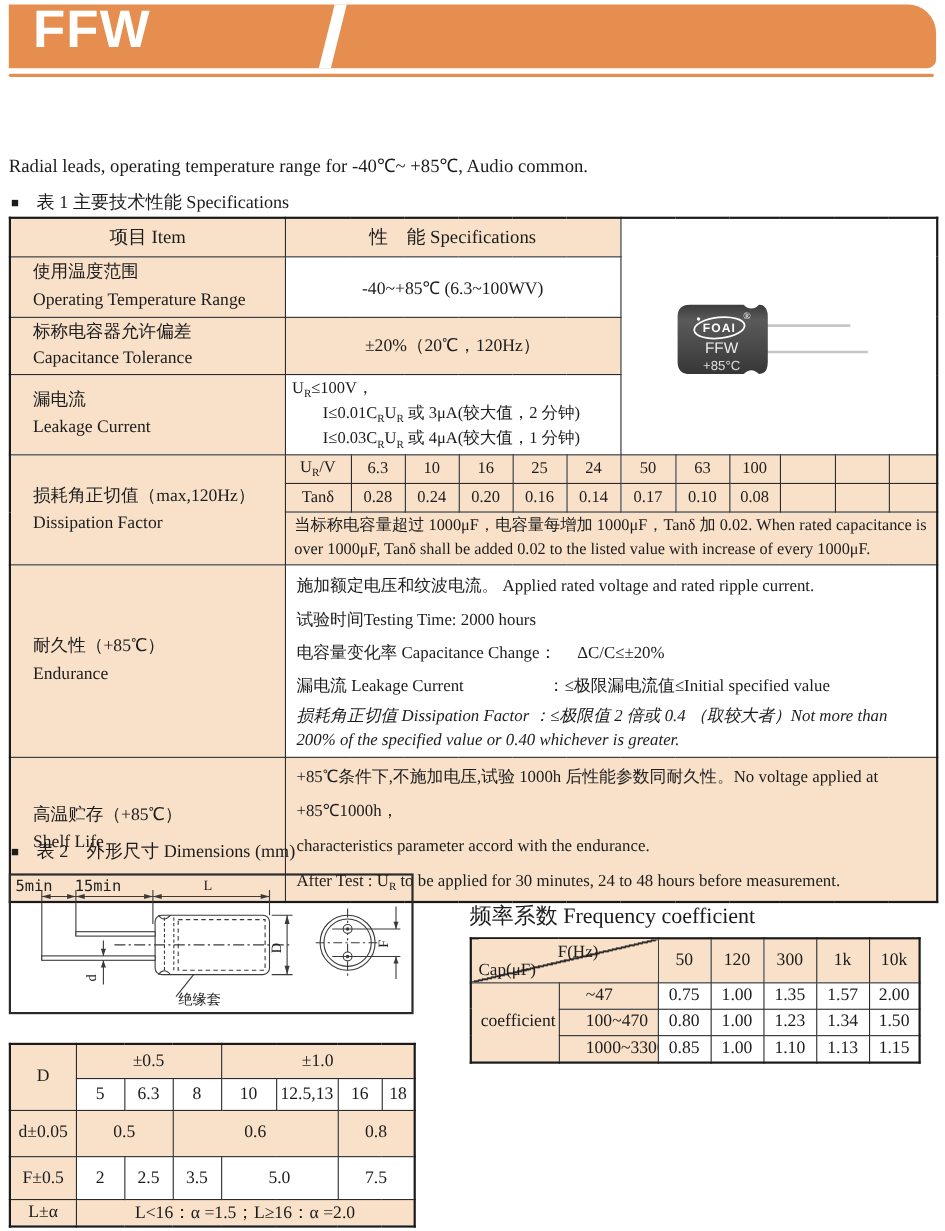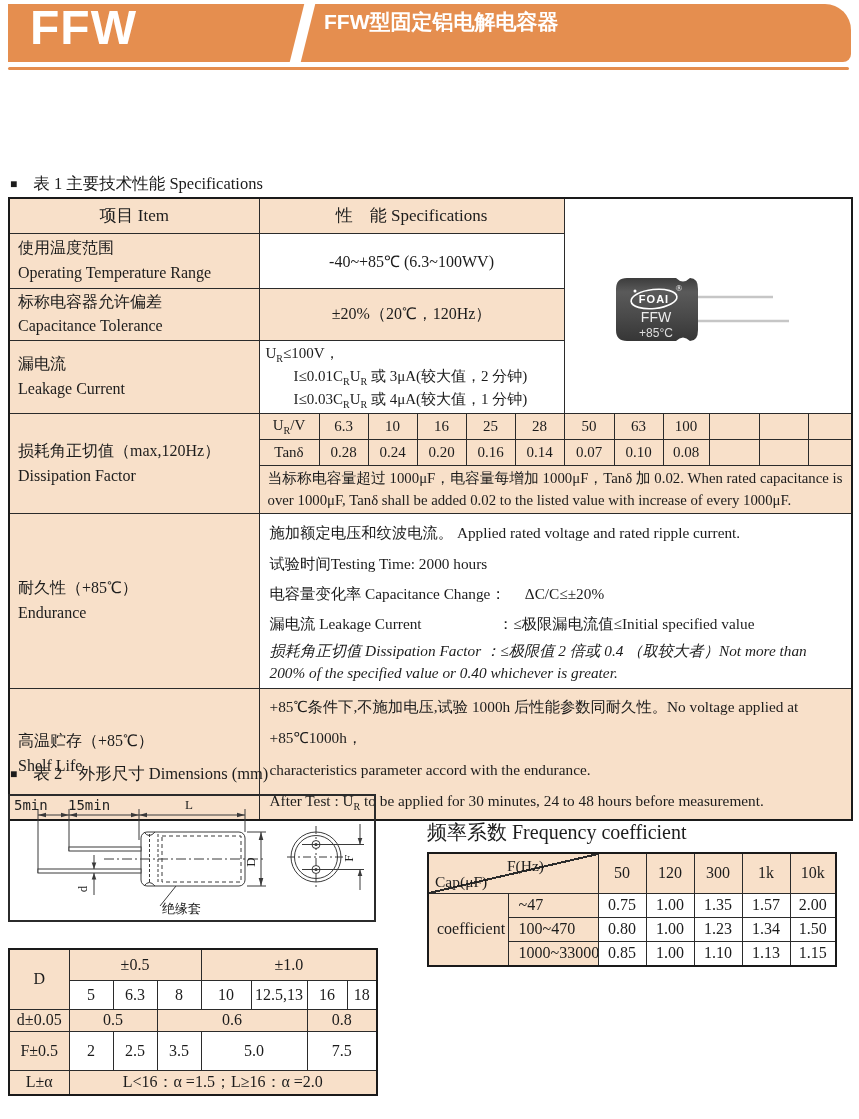--- a/index.html
+++ b/index.html
@@ -26,21 +26,21 @@
   #cap2{left:10px;top:763px;}
   
   table{border-collapse:collapse;table-layout:fixed;}
   td,th{border:1px solid #2b2b2b;font-weight:normal;overflow:hidden;}
   .peach{background:#f8e0c9;}
   .c{text-align:center;vertical-align:middle;}
   .outer{border:2px solid #1a1a1a;}
   
   #t1{position:absolute;left:8px;top:197px;width:843px;}
   #t1 .hd{font-size:17px;}
-  #t1 .lbl{padding-left:8px;font-size:16px;line-height:1.55;vertical-align:middle;}
+  #t1 .lbl{padding-left:20px;font-size:16px;line-height:1.55;vertical-align:middle;}
   #t1 .val{font-size:16px;}
   #t1 .leak{font-size:15px;line-height:1.38;padding:2px 6px;vertical-align:middle;}
   #t1 .leak .ind{padding-left:28px;}
   #t1 .sm{font-size:15px;}
   #t1 .note{font-size:14.8px;line-height:1.45;padding:2px 8px;vertical-align:middle;}
   #t1 .endu{font-size:15.3px;line-height:1.98;padding:4px 10px;vertical-align:middle;}
   #t1 .shelf{font-size:15.3px;line-height:2.05;padding:2px 10px;vertical-align:middle;}
   #t1 sub{font-size:10px;}
   
   #draw{position:absolute;left:8px;top:794px;width:364px;height:124px;border:2px solid #2b2b2b;}
@@ -51,37 +51,37 @@
   
   #t3title{position:absolute;left:427px;top:785px;font-size:17px;}
   #t3sub{position:absolute;left:427px;top:819px;font-size:20px;}
   #t3{position:absolute;left:427px;top:852px;width:408px;}
   #t3 td{font-size:16px;}
   #t3 .diag{position:relative;background-color:#f8e0c9;
      background-image:linear-gradient(to bottom right,transparent calc(50% - 1px),
        #2b2b2b calc(50% - 1px),#2b2b2b calc(50% + 1px),transparent calc(50% + 1px));}
   #t3 .diag .fhz{position:absolute;top:3px;left:78px;font-size:15.5px;}
   #t3 .diag .cap{position:absolute;bottom:2px;left:6px;font-size:15.5px;}
-  #t3 .rng{padding-left:10px;}
+  #t3 .rng{padding-left:24px;}
   
   #t2{position:absolute;left:8px;top:948px;width:368px;}
   #t2 td{font-size:16px;}
 </style>
 </head>
 <body>
 
 <div id="page">
 
   <div id="band" style="background:#E58E4F;">
     <div class="ffw">FFW</div>
     <div class="slash"></div>
-    <div class="t-cn">FFW型固定铝电解电容器</div>
   </div>
   <div id="band-line" style="background:#E58E4F;"></div>
 
+  <div class="intro-en">Radial leads, operating temperature range for -40℃~ +85℃, Audio common.</div>
 
   <div id="cap1" class="caption">
     <span class="sq">■</span>
     <span>表 1 主要技术性能  Specifications</span>
   </div>
 
   <table id="t1" class="outer">
     <colgroup>
       <col style="width:250px">
         <col style="width:60px">
@@ -151,36 +151,36 @@
     <tr style="height:26px">
       <td class="peach lbl" rowspan="3">
         <div>损耗角正切值（max,120Hz）</div>
         <div>Dissipation Factor</div>
       </td>
       <td class="peach c sm">U<sub>R</sub>/V</td>
       <td class="peach c sm">6.3</td>
       <td class="peach c sm">10</td>
       <td class="peach c sm">16</td>
       <td class="peach c sm">25</td>
-      <td class="peach c sm">28</td>
+      <td class="peach c sm">24</td>
       <td class="peach c sm">50</td>
       <td class="peach c sm">63</td>
       <td class="peach c sm">100</td>
       <td class="peach c sm"></td>
       <td class="peach c sm"></td>
       <td class="peach c sm"></td>
     </tr>
     <tr style="height:26px">
       <td class="peach c sm">Tanδ</td>
       <td class="peach c sm">0.28</td>
       <td class="peach c sm">0.24</td>
       <td class="peach c sm">0.20</td>
       <td class="peach c sm">0.16</td>
       <td class="peach c sm">0.14</td>
-      <td class="peach c sm">0.07</td>
+      <td class="peach c sm">0.17</td>
       <td class="peach c sm">0.10</td>
       <td class="peach c sm">0.08</td>
       <td class="peach c sm"></td>
       <td class="peach c sm"></td>
       <td class="peach c sm"></td>
     </tr>
     <tr style="height:44px">
       <td class="peach note" colspan="12">当标称电容量超过 1000μF，电容量每增加 1000μF，Tanδ 加 0.02. When rated capacitance is over 1000μF, Tanδ shall be added 0.02 to the listed value with increase of every 1000μF.</td>
     </tr>
     <tr style="height:158px">
@@ -358,21 +358,21 @@
     </tr>
     <tr style="height:29px">
       <td class="c">5</td>
       <td class="c">6.3</td>
       <td class="c">8</td>
       <td class="c">10</td>
       <td class="c">12.5,13</td>
       <td class="c">16</td>
       <td class="c">18</td>
     </tr>
-    <tr style="height:22px">
+    <tr style="height:42px">
       <td class="peach c">d±0.05</td>
       <td class="peach c" colspan="2">0.5</td>
       <td class="peach c" colspan="3">0.6</td>
       <td class="peach c" colspan="2">0.8</td>
     </tr>
     <tr style="height:39px">
       <td class="peach c">F±0.5</td>
       <td class="c">2</td>
       <td class="c">2.5</td>
       <td class="c">3.5</td>

